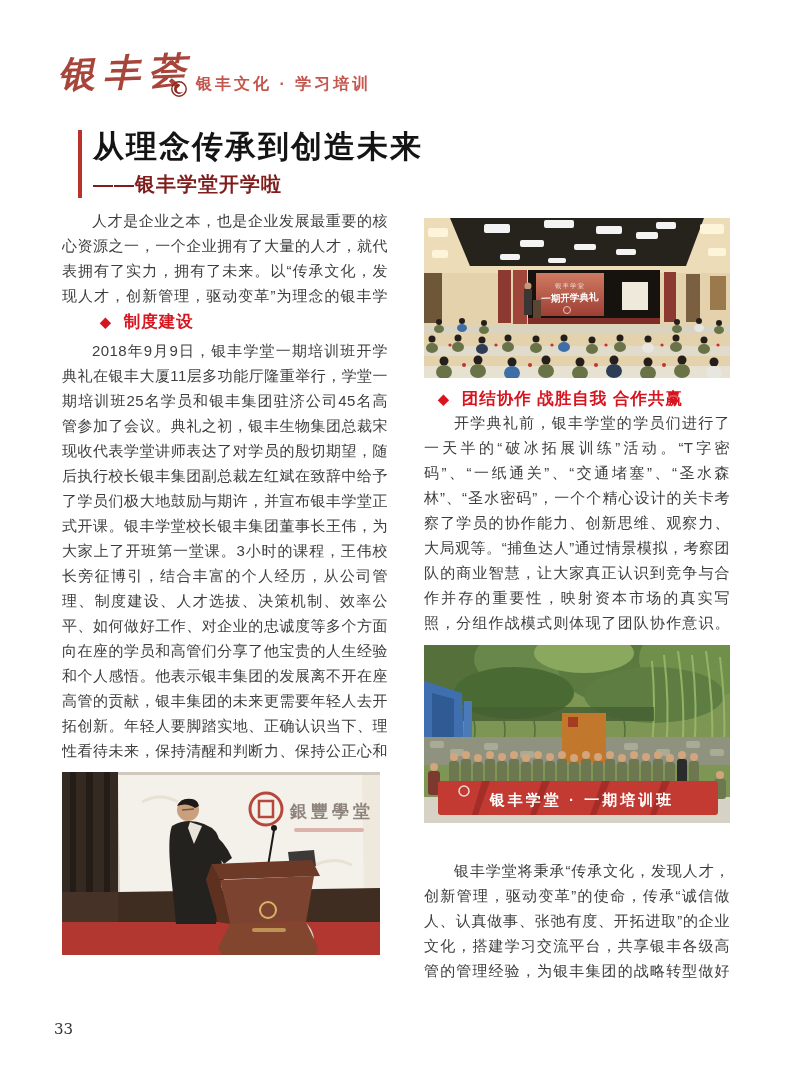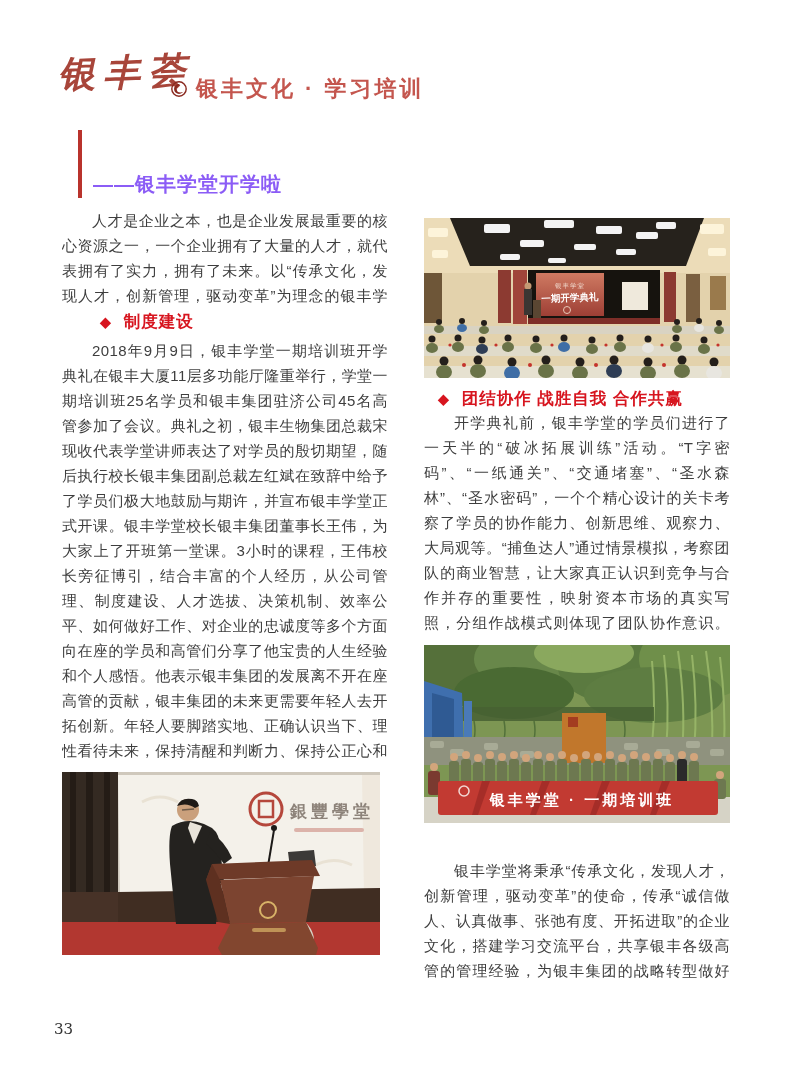--- a/index.html
+++ b/index.html
@@ -9,32 +9,32 @@
     font-family:"Liberation Sans",sans-serif;color:#3e3e3e;
   }
   
   .brand{
     position:absolute;left:58px;top:48px;
     font-family:"DejaVu Serif",serif;font-style:italic;font-weight:bold;
     font-size:37px;color:#a8453a;letter-spacing:8px;transform:rotate(-2deg);
   }
   .brand-swirl{position:absolute;left:170px;top:80px;width:18px;height:18px;}
   .tagline{
-    position:absolute;left:196px;top:74px;font-size:22px;font-weight:bold;
+    position:absolute;left:196px;top:74px;font-size:16px;font-weight:bold;
     color:#c4564e;letter-spacing:3px;
   }
   
   .title-bar{position:absolute;left:78px;top:130px;width:4px;height:68px;background:#b9332c;}
   .title-main{
     position:absolute;left:93px;top:126px;font-size:31px;font-weight:900;
     color:#141414;letter-spacing:2px;white-space:nowrap;
   }
   .title-sub{
     position:absolute;left:93px;top:171px;font-size:20px;font-weight:600;
-    color:#8b5cf6;letter-spacing:1px;white-space:nowrap;
+    color:#7f1d1d;letter-spacing:1px;white-space:nowrap;
   }
   
   .col-text{
     position:absolute;font-size:15px;line-height:25px;letter-spacing:.4px;
     text-align:justify;color:#3e3e3e;overflow:hidden;
   }
   .indent{text-indent:2em;}
   .sec-heading{
     position:absolute;font-size:16.5px;font-weight:bold;color:#d7151f;
     letter-spacing:1px;white-space:nowrap;
@@ -55,20 +55,21 @@
 <div class="page">
 
   <div class="brand">银丰荟</div>
   <svg class="brand-swirl" viewBox="0 0 20 20">
     <circle cx="10" cy="10" r="8" fill="none" stroke="#8a2a20" stroke-width="1.6"></circle>
     <path d="M10,4.5 a5.5,5.5 0 1,0 5.5,5.5 a4,4 0 1,1 -4,-4 z" fill="#8a2a20"></path>
   </svg>
   <div class="tagline">银丰文化 · 学习培训</div>
 
   <div class="title-bar"></div>
+  <h1 class="title-main" style="margin:0">从理念传承到创造未来</h1>
   <div class="title-sub">——银丰学堂开学啦</div>
 
   <p class="col-text indent" style="left:62px;top:208px;width:326px;height:100px;margin:0">人才是企业之本，也是企业发展最重要的核心资源之一，一个企业拥有了大量的人才，就代表拥有了实力，拥有了未来。以“传承文化，发现人才，创新管理，驱动变革”为理念的银丰学堂9月9日正式开学啦！</p>
 
   <div class="sec-heading" style="left:100px;top:311px">
     <span class="diamond">◆</span><span>制度建设</span>
   </div>
 
   <p class="col-text indent" style="left:62px;top:338px;width:326px;height:428px;margin:0">2018年9月9日，银丰学堂一期培训班开学典礼在银丰大厦11层多功能厅隆重举行，学堂一期培训班25名学员和银丰集团驻济公司45名高管参加了会议。典礼之初，银丰生物集团总裁宋现收代表学堂讲师表达了对学员的殷切期望，随后执行校长银丰集团副总裁左红斌在致辞中给予了学员们极大地鼓励与期许，并宣布银丰学堂正式开课。银丰学堂校长银丰集团董事长王伟，为大家上了开班第一堂课。3小时的课程，王伟校长旁征博引，结合丰富的个人经历，从公司管理、制度建设、人才选拔、决策机制、效率公平、如何做好工作、对企业的忠诚度等多个方面向在座的学员和高管们分享了他宝贵的人生经验和个人感悟。他表示银丰集团的发展离不开在座高管的贡献，银丰集团的未来更需要年轻人去开拓创新。年轻人要脚踏实地、正确认识当下、理性看待未来，保持清醒和判断力、保持公正心和责任心，从远处着眼，坚定的走在路上。在座的学员们受益匪浅，纷纷表示无论是接下来的学习，还是今后的工作，大家都将常怀感恩之心，勤恳工作，为银丰的发展增砖添瓦。</p>
 

